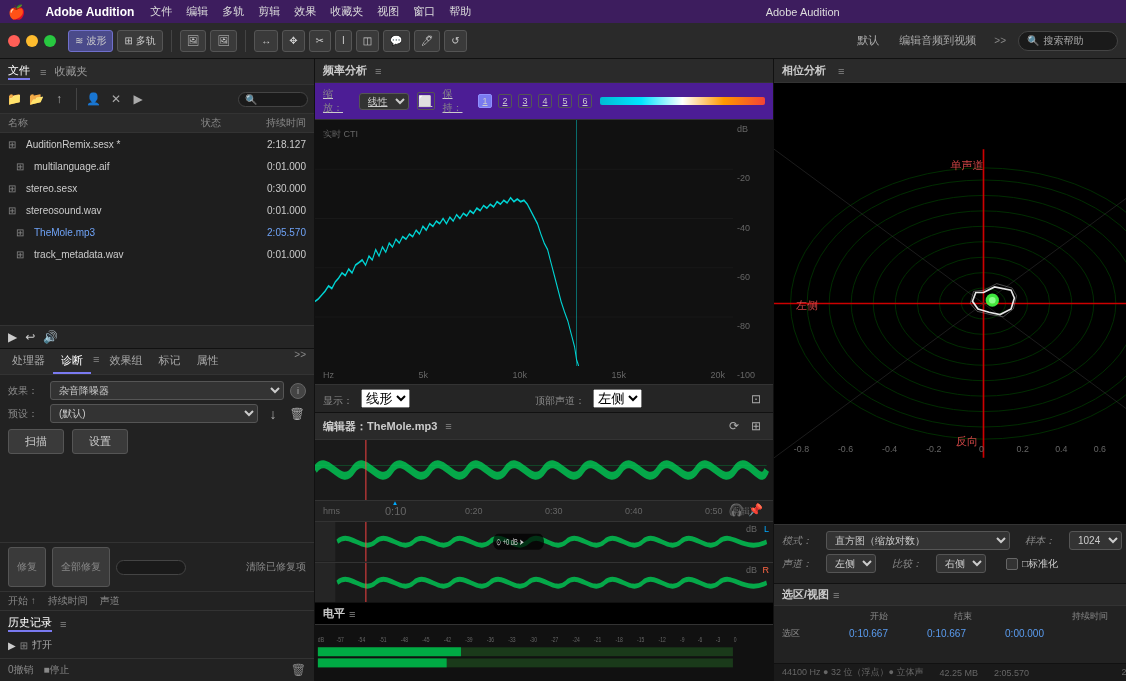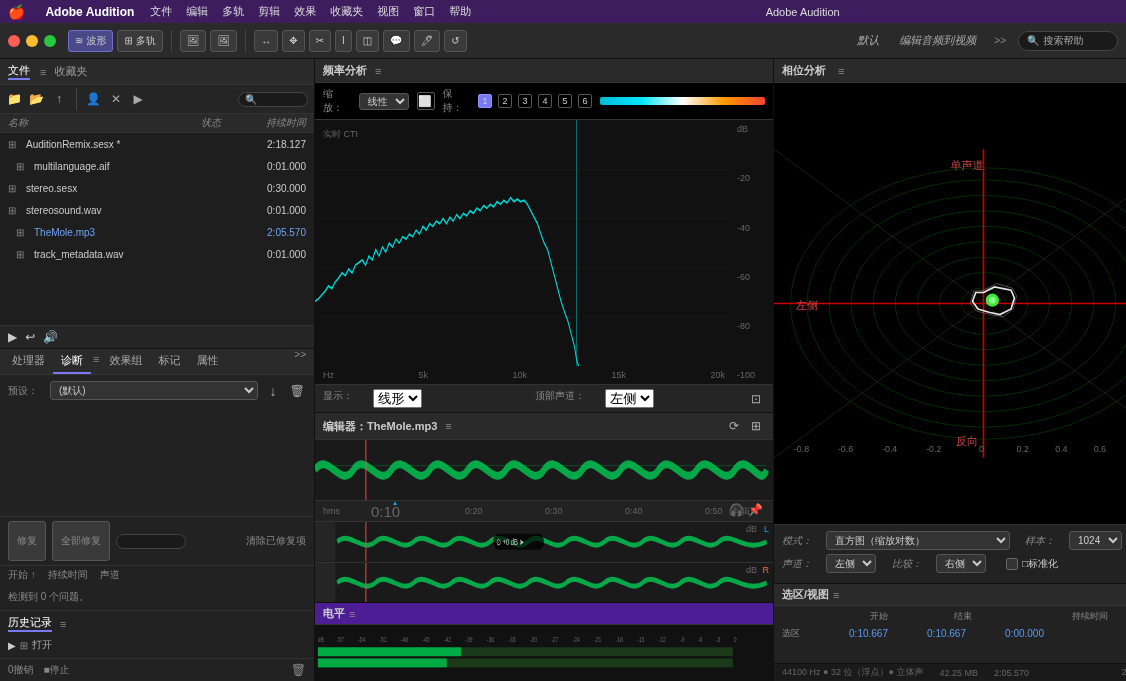--- a/index.html
+++ b/index.html
@@ -93,21 +93,20 @@
       margin-left: auto;
       display: flex;
       align-items: center;
       gap: 8px;
     }
     .toolbar-right .mode-btn {
       color: #aaa;
       font-size: 11px;
       cursor: pointer;
       padding: 2px 6px;
-      font-style: italic;
     }
     .toolbar-right .search-box {
       background: #1a1a1a;
       border: 1px solid #444;
       border-radius: 10px;
       padding: 2px 8px;
       color: #aaa;
       font-size: 10px;
       width: 100px;
       display: flex;
@@ -184,21 +183,20 @@
       font-size: 10px;
       width: 70px;
     }
     .file-list-header {
       display: flex;
       padding: 2px 8px;
       background: #2a2a2a;
       border-bottom: 1px solid #333;
       font-size: 10px;
       color: #888;
-      font-style: italic;
     }
     .file-list-header .col-name { flex: 1; }
     .file-list-header .col-status { width: 40px; }
     .file-list-header .col-duration { width: 65px; text-align: right; }
     .file-list {
       flex: 1;
       overflow-y: auto;
       background: #1e1e1e;
     }
     .file-row {
@@ -407,23 +405,24 @@
       align-items: center;
       padding: 4px 8px;
       background: #2a2a2a;
       border-bottom: 1px solid #333;
       gap: 8px;
     }
     .freq-controls {
       display: flex;
       align-items: center;
       padding: 4px 8px;
-      background: #000000;
+      background: #4c1d95;
       border-bottom: 1px solid #333;
       gap: 8px;
+      text-decoration: underline;
     }
     .freq-controls .select-sm {
       background: #333;
       border: 1px solid #555;
       color: #ccc;
       font-size: 10px;
       padding: 1px 4px;
       border-radius: 3px;
     }
     .freq-controls .hold-label {
@@ -504,22 +503,22 @@
     .freq-bottom {
       display: flex;
       align-items: center;
       padding: 4px 8px;
       background: #252525;
       border-top: 1px solid #333;
       gap: 8px;
     }
     .select-row {
       display: flex;
-      align-items: flex-start;
-      gap: 20px;
+      align-items: flex-end;
+      gap: 8px;
       flex: 1;
     }
 
     
     #editor-panel {
       flex: 1;
       display: flex;
       flex-direction: column;
     }
     .editor-header {
@@ -548,21 +547,21 @@
       height: 80px;
       background: #1a1a1a;
       border-top: 1px solid #111;
       display: flex;
       flex-direction: column;
     }
     .level-header {
       display: flex;
       align-items: center;
       padding: 3px 8px;
-      background: #4c1d95;
+      background: #000000;
       border-bottom: 1px solid #333;
     }
     .level-chart-area {
       flex: 1;
       position: relative;
       background: #111;
     }
 
     
     #right-panel {
@@ -872,40 +871,50 @@
         <span class="tab-item">处理器</span>
         <span class="tab-item active">诊断</span>
         <span style="color:#888; padding: 4px 2px;">≡</span>
         <span class="tab-item">效果组</span>
         <span class="tab-item">标记</span>
         <span class="tab-item">属性</span>
         <span class="tab-expand expand-arrows">&gt;&gt;</span>
       </div>
       <div class="effect-panel">
         <div class="effect-row">
+          <span class="effect-label">效果：</span>
+          <select class="effect-select">
+            <option>杂音降噪器</option>
+          </select>
+          <div class="effect-info-btn">i</div>
+        </div>
+        <div class="effect-row">
           <span class="effect-label">预设：</span>
           <select class="effect-select">
             <option>(默认)</option>
           </select>
           <div class="icon-btn" style="font-size:14px">↓</div>
           <div class="icon-btn">🗑</div>
         </div>
+        <div style="display:flex;gap:8px;margin:6px 0">
+          <button class="scan-btn">扫描</button>
+          <button class="settings-btn">设置</button>
+        </div>
       </div>
       <div class="repair-bar">
         <button class="repair-btn">修复</button>
         <button class="repair-btn">全部修复</button>
         <input type="text" style="width: 70px; background: rgb(26, 26, 26); border: 1px solid rgb(68, 68, 68); border-radius: 10px; padding: 1px 6px; color: rgb(170, 170, 170); font-size: 10px;">
         <button class="clear-btn">清除已修复项</button>
       </div>
       <div class="repair-columns">
         <span>开始 ↑</span>
         <span>持续时间</span>
         <span>声道</span>
       </div>
-      <div class="detect-status">检测到 0 个问题。</div>
       <div class="history-panel">
         <div class="history-header">
           <span class="panel-tab active">历史记录</span>
           <span style="color:#888">≡</span>
         </div>
         <div class="history-item">
           <span class="history-play">▶</span>
           <span style="color:#888">⊞</span>
           <span>打开</span>
         </div>
@@ -1021,21 +1030,21 @@
               C620,10 640,50 660,30
               C680,10 700,50 710,30" fill="none" stroke="#00cc55" stroke-width="8" opacity="0.8"></path>
           </g>
 
           <line x1="80" y1="0" x2="80" y2="60" stroke="#ff4444" stroke-width="1.5"></line>
         </svg>
       </div>
 
       <div class="timeline-bar">
         <span style="position:absolute;left:8px;font-size:9px;color:#666">hms</span>
-        <span style="position:absolute;left:56px;font-size:15px;color:#666">0:10</span>
+        <span style="position:absolute;left:70px;font-size:11px;color:#666">0:10</span>
         <span style="position:absolute;left:150px;font-size:9px;color:#666">0:20</span>
         <span style="position:absolute;left:230px;font-size:9px;color:#666">0:30</span>
         <span style="position:absolute;left:310px;font-size:9px;color:#666">0:40</span>
         <span style="position:absolute;left:390px;font-size:9px;color:#666">0:50</span>
         <span style="position:absolute;left:470px;font-size:9px;color:#666">1:00</span>
         <span style="position:absolute;left:545px;font-size:9px;color:#666">1:10</span>
         <span style="position:absolute;left:615px;font-size:9px;color:#666">1:20</span>
         <span style="position:absolute;right:20px;font-size:9px;color:#666">(剪辑)</span>
 
         <div style="position:absolute;left:78px;top:0;width:4px;height:4px;background:#00aaff;clip-path:polygon(50% 0%, 0% 100%, 100% 100%);"></div>

